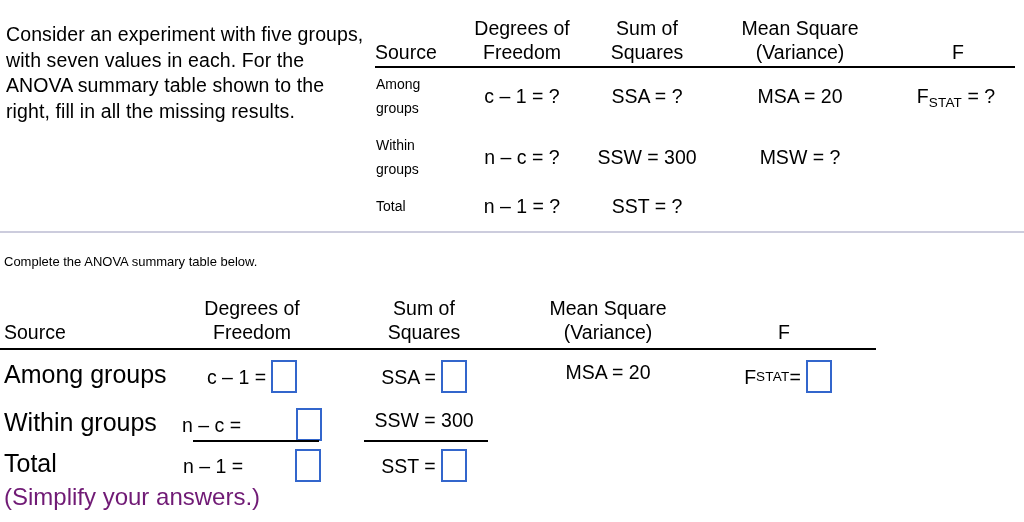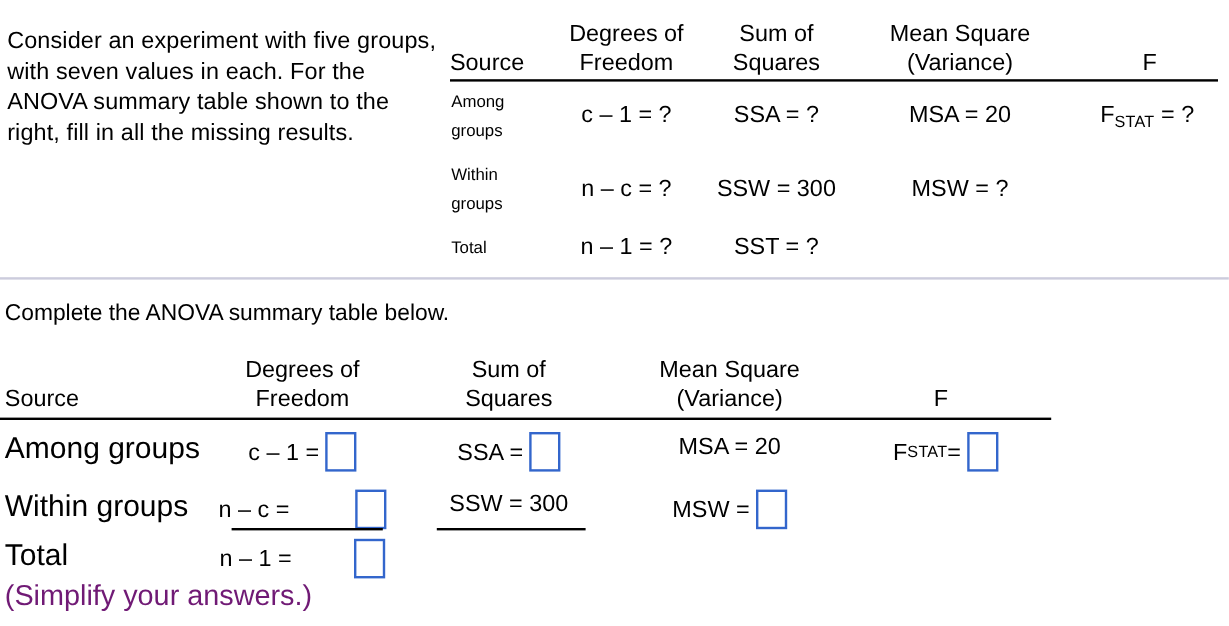--- a/index.html
+++ b/index.html
@@ -56,21 +56,21 @@
     font-size: 14px;
     line-height: 24px;
     text-align: left;
     white-space: nowrap;
   }
 
   
   #instruction {
     position: absolute;
     left: 4px; top: 249px;
-    font-size: 19px;
+    font-size: 13px;
     line-height: 25px;
     white-space: nowrap;
   }
 
   #bottom-table { position: absolute; left: 0; top: 0; width: 1024px; height: 522px; }
   #bottom-table .hdr {
     position: absolute;
     font-size: 19.5px;
     line-height: 24px;
     text-align: center;
@@ -201,30 +201,30 @@
 
   <div class="rowlabel" style="left:4px; top:410px;">Within groups</div>
 
   <div class="cell" style="left:182px; top:408px; width:140px; justify-content:space-between;">
       <span>n – c =</span>
       <span class="answerbox"></span>
     </div>
 
   <div class="cell" style="left:355px; top:408px; width:138px; justify-content:center;">SSW = 300</div>
 
-  <div class="cell" style="left:520px; top:408px; width:176px; justify-content:center;">
-      <span>MSW =</span>
-      <span class="answerbox"></span>
-    </div>
 
   <div class="thinrule" style="left:193px; top:440px; width:126px;"></div>
   <div class="thinrule" style="left:364px; top:440px; width:124px;"></div>
 
   <div class="rowlabel" style="left:4px; top:451px;">Total</div>
 
   <div class="cell" style="left:182px; top:449px; width:140px; justify-content:center;gap:47px;">
       <span>n – 1 =</span>
       <span class="answerbox"></span>
     </div>
 
+  <div class="cell" style="left:362px; top:449px; width:124px; justify-content:center;">
+      <span>SST =</span>
+      <span class="answerbox"></span>
+    </div>
 </div>
 
 <div id="simplify-note">(Simplify your answers.)</div>
 
 </body></html>

